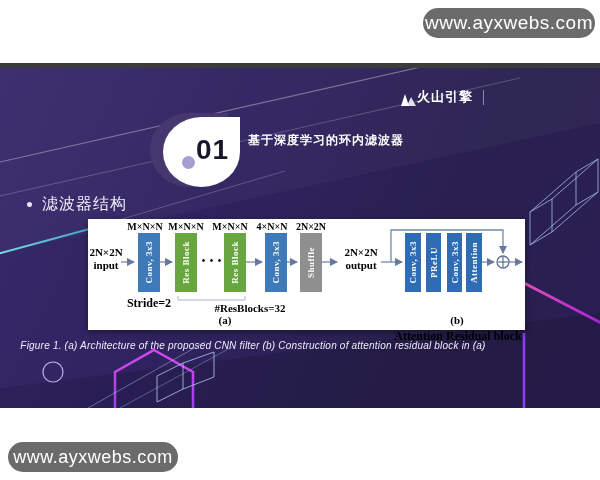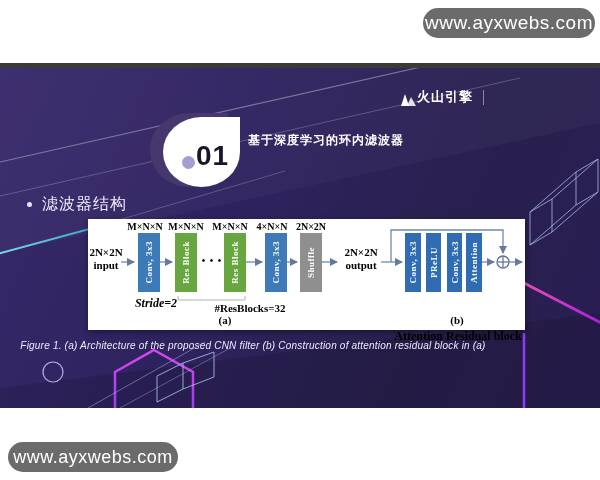--- a/index.html
+++ b/index.html
@@ -44,21 +44,20 @@
     position:absolute;left:163px;top:49px;width:77px;height:70px;
     background:#ffffff;border-radius:55% 0 55% 55%;
   }
   .badge-dot{
     position:absolute;left:19px;top:39px;width:13px;height:13px;border-radius:50%;
     background:#a59ed0;
   }
   .badge-num{
     position:absolute;left:33px;top:17px;font-size:28px;font-weight:bold;color:#17172c;
     letter-spacing:1px;
-    margin-top:6px;
   }
   .section-title{
     position:absolute;left:248px;top:64px;color:#ffffff;font-size:12px;font-weight:bold;
     letter-spacing:1px;white-space:nowrap;
   }
 
   
   .bullet-dot{position:absolute;left:27px;top:134px;width:5px;height:5px;border-radius:50%;background:#e8e6f5;}
   .bullet-text{position:absolute;left:42px;top:126px;color:#f0eefb;font-size:16px;letter-spacing:1px;}
 
@@ -220,21 +219,21 @@
         </div>
       <div class="blk c-shuffle" style="left:212px;width:22px;">
           <span>Shuffle</span>
         </div>
 
       <div class="io-label" style="left:250px;width:46px;">
         <div>2N×2N</div>
         <div>output</div>
       </div>
 
-      <div class="sub-label" style="left:42px;top:77px;width:52px;font-style:italic;">Stride=2</div>
+      <div class="sub-label" style="left:35px;top:77px;width:52px;">Stride=2</div>
       <div class="sub-label" style="left:86px;top:83px;width:76px;font-size:11px;margin-left:38px;">#ResBlocks=32</div>
       <div class="tag" style="left:122px;width:30px;">(a)</div>
 
       <div class="blk c-attn" style="left:317px;width:16px;">
           <span>Conv, 3x3</span>
         </div>
       <div class="blk c-attn" style="left:338px;width:15px;">
           <span>PReLU</span>
         </div>
       <div class="blk c-attn" style="left:359px;width:15px;">

